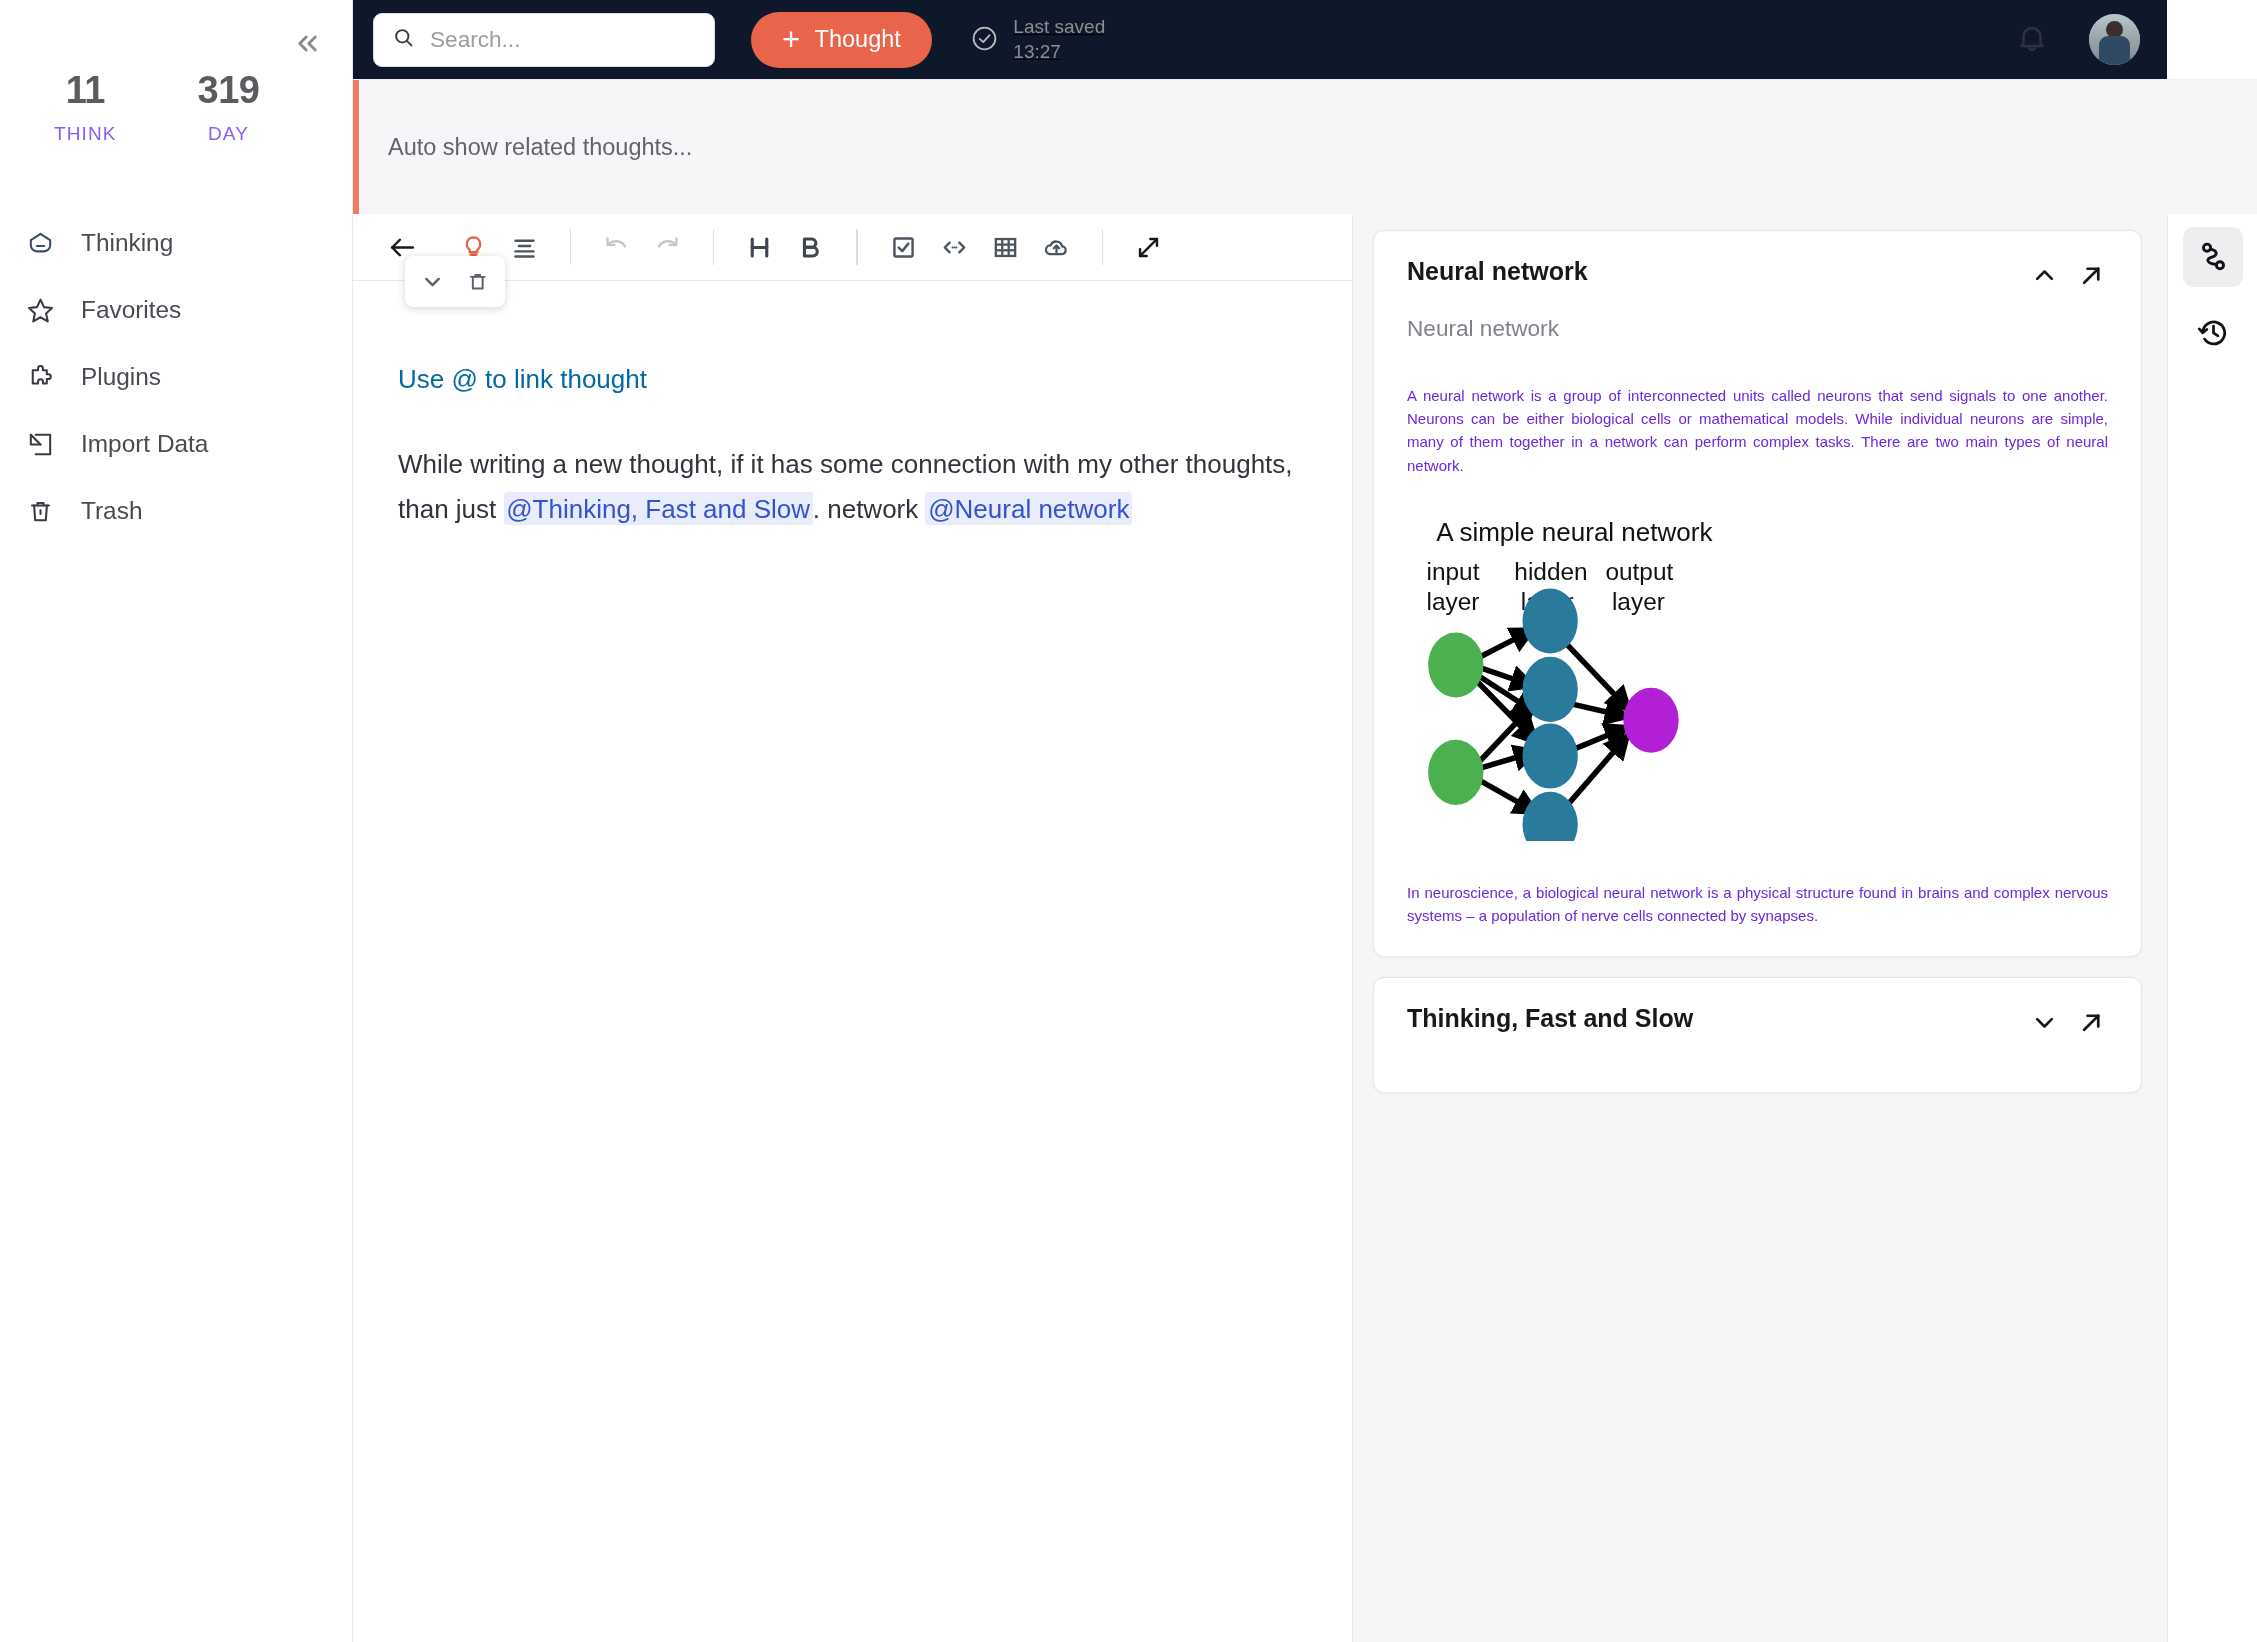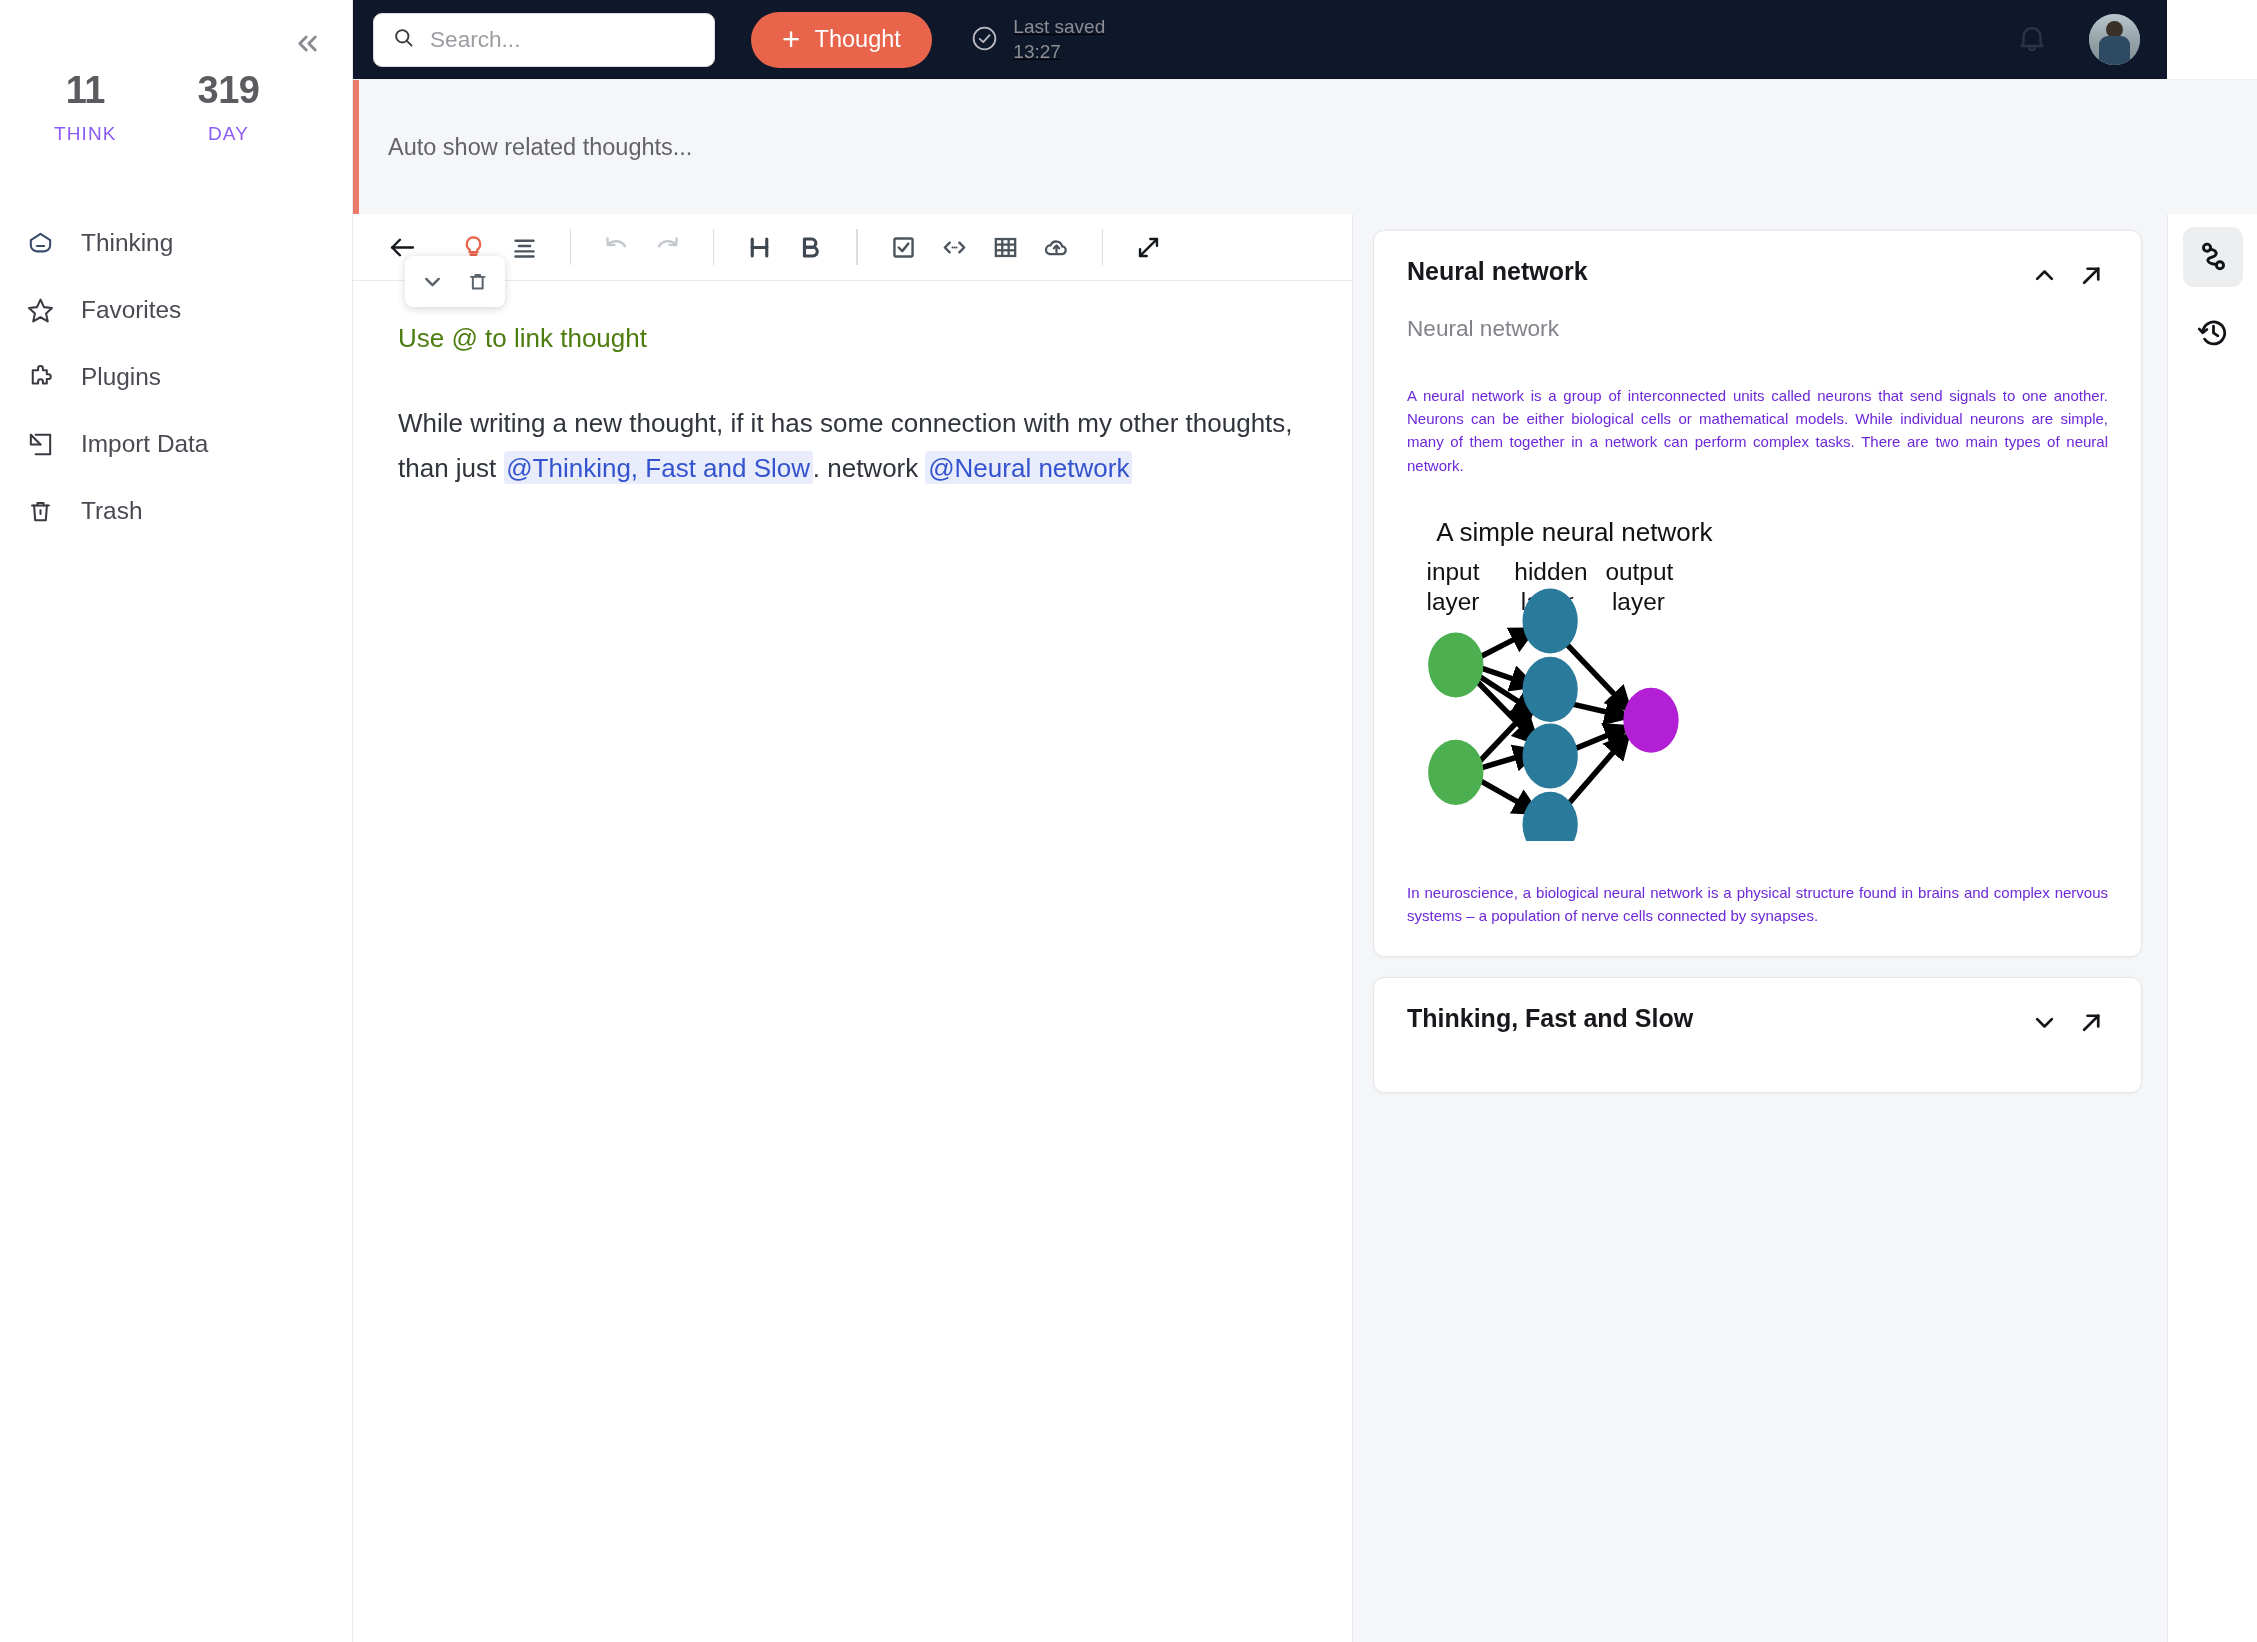--- a/index.html
+++ b/index.html
@@ -156,21 +156,21 @@
     width: 40px; height: 40px;
     display: flex; align-items: center; justify-content: center;
     cursor: pointer; color: #5a636b; border-radius: 4.5px;
   }
 
   .editor-body {
     flex: 1; padding: 43px 47px 0 45px;
     overflow: hidden;
   }
   .doc-line {
-    font-size: 26px; color: #4d7c0f; line-height: 1.15;
+    font-size: 26px; color: #0369a1; line-height: 1.15; margin-top: 41px;
   }
   .doc-para {
     font-size: 26px; color: #30343c; line-height: 1.72;
     margin-top: 47px; max-width: 923px;
   }
   .mention {
     color: #3454cf; background: #e8ecfb;
     border-radius: 3.6px; padding: 1.8px 2.7px;
     cursor: pointer;
   }

